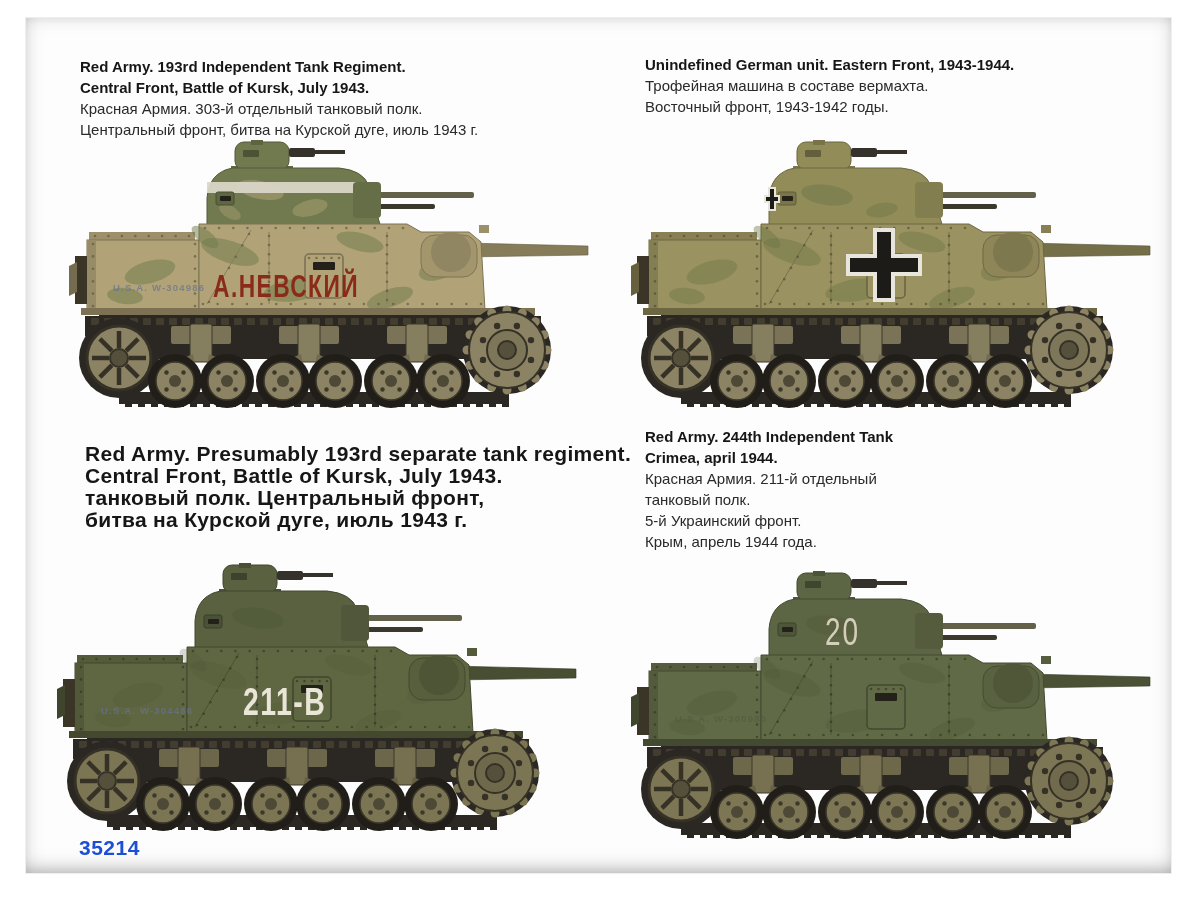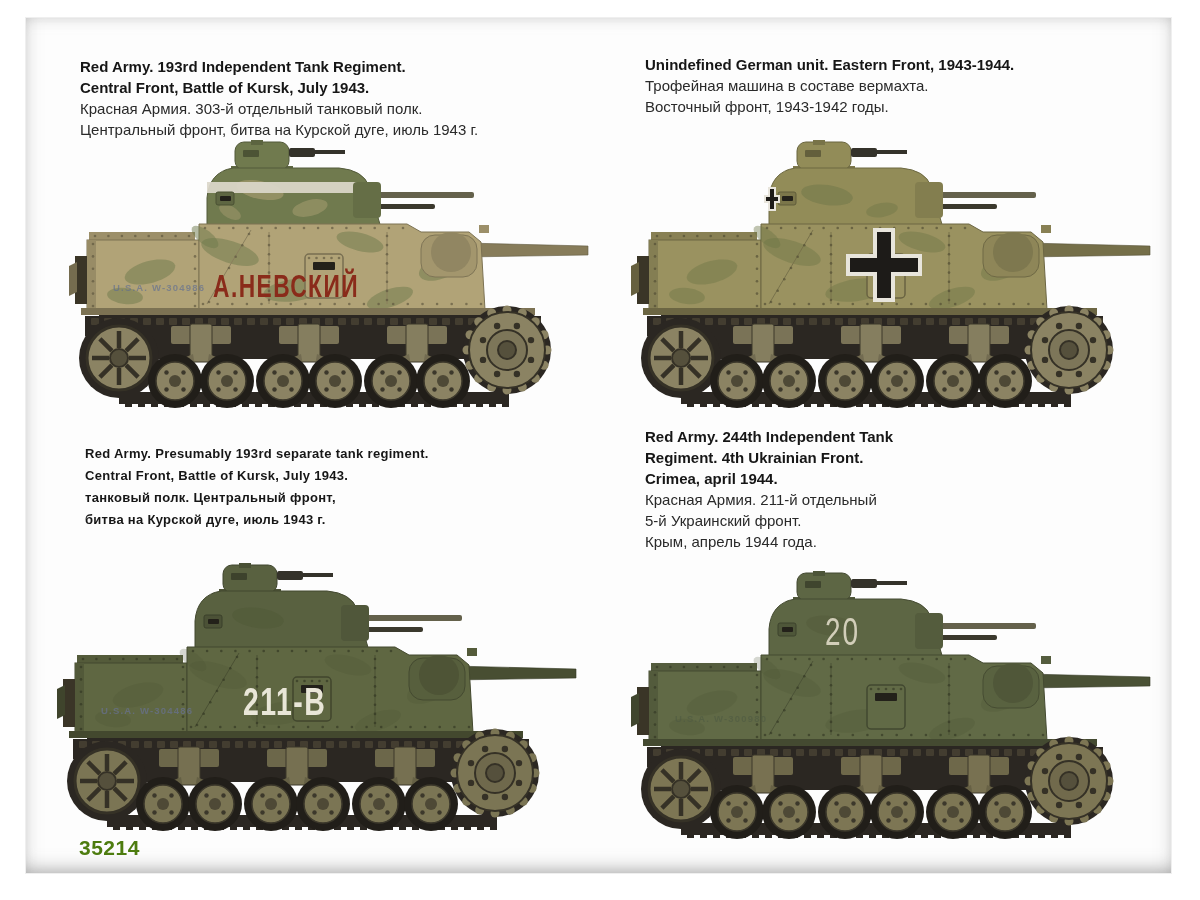--- a/index.html
+++ b/index.html
@@ -13,26 +13,26 @@
     box-shadow:
       inset 0 0 0 1px #efefef,
       inset 0 -14px 18px -10px rgba(110,110,110,.55),
       inset 0 12px 16px -12px rgba(140,140,140,.40),
       inset 14px 0 18px -14px rgba(140,140,140,.35),
       inset -14px 0 18px -14px rgba(140,140,140,.35);
   }
   .caption{position:absolute}
   .cap-line{font-size:15px;line-height:21px;color:#2a2a2a;white-space:nowrap}
   .cap-line.b{font-weight:700;color:#161616}
-  #cap-3 .cap-line{font-size:13px;line-height:22px;letter-spacing:.3px}
+  #cap-3 .cap-line{font-size:21px;line-height:22px;letter-spacing:.3px}
   #cap-4 .cap-line{line-height:21px}
   .tank{position:absolute;width:540px;height:278px}
   .product-code{
     position:absolute;left:79px;top:836px;
-    font-size:21px;font-weight:700;color:#4d7c0f;letter-spacing:.5px;
+    font-size:21px;font-weight:700;color:#1d4ed8;letter-spacing:.5px;
   }
 </style>
 </head>
 <body>
 
 <div class="page"></div>
 
 <div class="caption" id="cap-1" style="left:80px;top:56px">
     <div class="cap-line b">Red Army. 193rd Independent Tank Regiment.</div>
     <div class="cap-line b">Central Front, Battle of Kursk, July 1943.</div>
@@ -45,23 +45,23 @@
     <div class="cap-line">Восточный фронт, 1943-1942 годы.</div>
   </div>
 <div class="caption" id="cap-3" style="left:85px;top:443px">
     <div class="cap-line b">Red Army. Presumably 193rd separate tank regiment.</div>
     <div class="cap-line b">Central Front, Battle of Kursk, July 1943.</div>
     <div class="cap-line b">танковый полк. Центральный фронт,</div>
     <div class="cap-line b">битва на Курской дуге, июль 1943 г.</div>
   </div>
 <div class="caption" id="cap-4" style="left:645px;top:426px">
     <div class="cap-line b">Red Army. 244th Independent Tank</div>
-    <div class="cap-line b">Regiment. 4th Ukrainian Front.</div>
     <div class="cap-line b">Crimea, april 1944.</div>
     <div class="cap-line">Красная Армия. 211-й отдельный</div>
+    <div class="cap-line">танковый полк.</div>
     <div class="cap-line">5-й Украинский фронт.</div>
     <div class="cap-line">Крым, апрель 1944 года.</div>
   </div>
 
 <div class="tank" id="tank-1" style="left:55px;top:140px"><svg width="540" height="278" viewBox="0 0 540 278" xmlns="http://www.w3.org/2000/svg">
       <polygon points="410,103 533,106 533,115 410,117" fill="rgb(135,124,90)" stroke="rgb(97,90,65)" stroke-width="0.6"></polygon>
       <rect x="402" y="102" width="13" height="15" fill="#d9d5c8"></rect>
       <rect x="322" y="52" width="97" height="6" fill="#64614b" rx="2"></rect>
       <rect x="322" y="64" width="58" height="5" fill="#3b392d" rx="2"></rect>
       <rect x="176" y="26" width="62" height="7" fill="rgb(96,105,67)"></rect>

